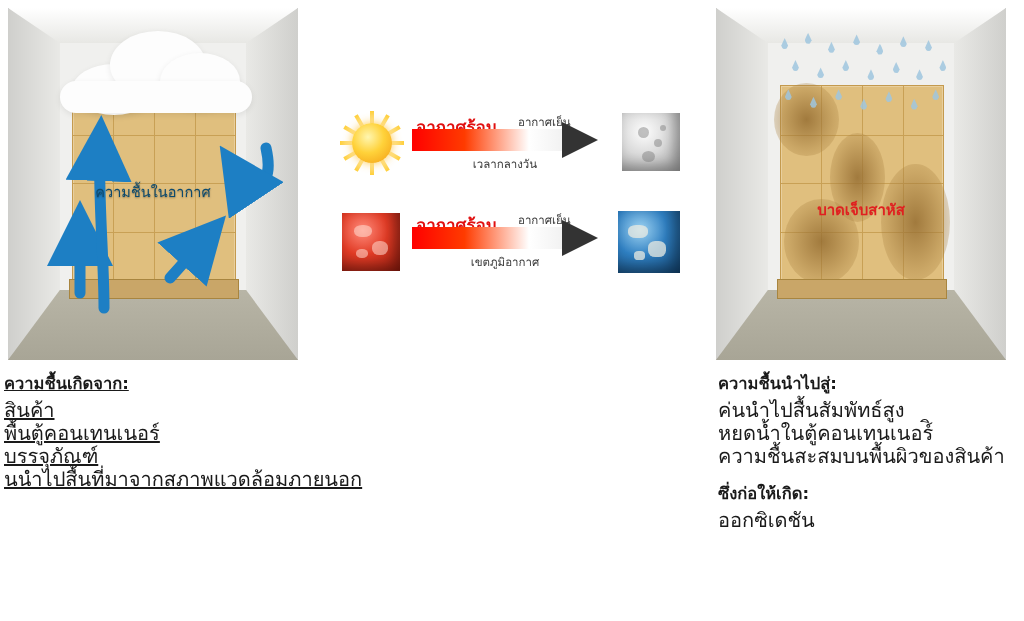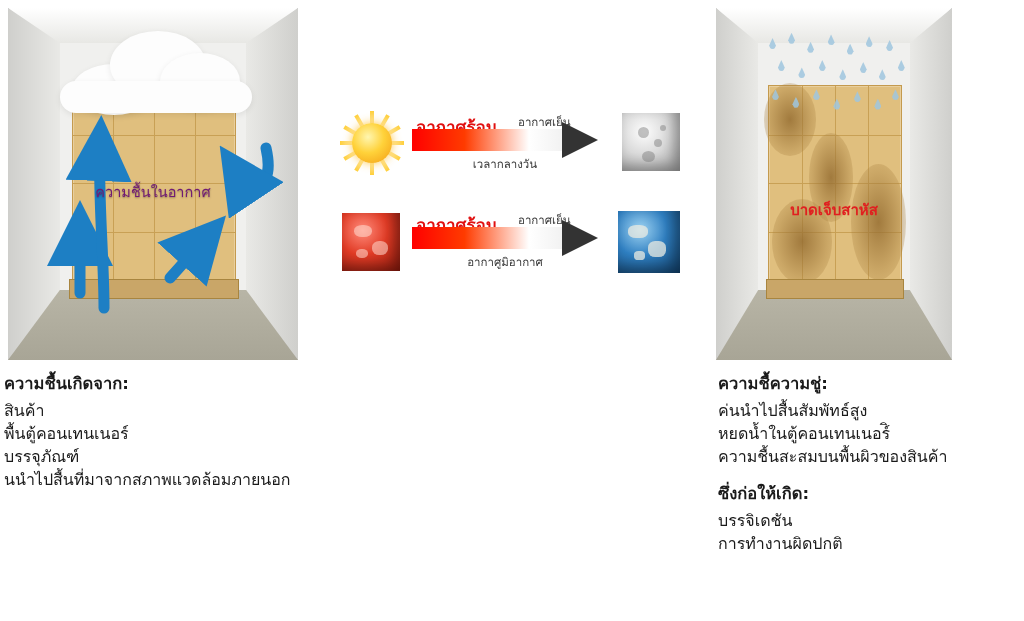--- a/index.html
+++ b/index.html
@@ -15,21 +15,21 @@
     overflow: hidden;
   }
 
   
   .container-box {
     position: absolute;
     background: #bdbdbd;
     overflow: hidden;
   }
   #left-container { left: 8px; top: 8px; width: 290px; height: 352px; }
-  #right-container { left: 716px; top: 8px; width: 236px; height: 352px; }
+  #right-container { left: 716px; top: 8px; width: 290px; height: 352px; }
 
   
   .wall-back {
     position: absolute;
     left: 18%; top: 10%;
     width: 64%; height: 72%;
     background: #f0f0ee;
   }
   .wall-left {
     position: absolute;
@@ -93,21 +93,21 @@
   }
 
   
   .arrow-svg { position: absolute; left: 0; top: 0; width: 100%; height: 100%; }
 
   .humidity-label {
     position: absolute;
     left: 0; right: 0;
     top: 49%;
     text-align: center;
-    color: #701a75;
+    color: #0c4a6e;
     font-size: 14.5px;
     text-shadow: 0 1px 2px rgba(0,0,0,.35);
   }
 
   
   .damage-label {
     position: absolute;
     left: 0; right: 0;
     top: 54%;
     text-align: center;
@@ -227,25 +227,25 @@
 
   
   .text-block { position: absolute; color: #1a1a1a; }
   .text-block .heading {
     font-weight: bold;
     font-size: 16.5px;
     margin-bottom: 3px;
     white-space: nowrap;
   }
   .text-block .line {
-    font-size: 16px;
+    font-size: 20px;
     line-height: 23px;
     white-space: nowrap;
   }
-  #left-text { left: 4px; top: 370px; }
+  #left-text { left: 4px; top: 370px; text-decoration: underline; }
   #right-text { left: 718px; top: 370px; }
   .block-gap { height: 12px; }
 </style>
 </head>
 <body>
 
 <div class="container-box" id="left-container">
   <div class="wall-ceiling"></div>
   <div class="wall-left"></div>
   <div class="wall-right"></div>
@@ -366,39 +366,38 @@
     <div class="land" style="left:30px; top:28px; width:16px; height:14px;"></div>
     <div class="land" style="left:14px; top:36px; width:12px; height:9px;"></div>
   </div>
 
   <div class="bar-hot" style="top:116px">อากาศร้อน</div>
   <div class="bar-cold" style="top:116px">อากาศเย็น</div>
   <div class="grad-bar" style="top:132px">
     <div class="fill" style="background:linear-gradient(90deg,#ff0000 0%, #ff3b00 35%, #ffffff 78%, #f2f2f2 100%);"></div>
     <div class="tip" style="border-left-color:#333;"></div>
   </div>
-  <div class="bar-caption" style="top:158px">อากาศูมิอากาศ</div>
+  <div class="bar-caption" style="top:158px">เขตภูมิอากาศ</div>
 
   <div id="earth-icon">
     <div class="land" style="left:10px; top:14px; width:20px; height:13px;"></div>
     <div class="land" style="left:30px; top:30px; width:18px; height:16px;"></div>
     <div class="land" style="left:16px; top:40px; width:11px; height:9px;"></div>
   </div>
 </div>
 
 <div class="text-block" id="left-text">
   <div class="heading">ความชื้นเกิดจาก:</div>
   <div class="line">สินค้า</div>
   <div class="line">พื้นตู้คอนเทนเนอร์</div>
   <div class="line">บรรจุภัณฑ์</div>
   <div class="line">นนำไปสื้นที่มาจากสภาพแวดล้อมภายนอก</div>
 </div>
 
 <div class="text-block" id="right-text">
-  <div class="heading">ความชื้ความชู่:</div>
+  <div class="heading">ความชื้นนำไปสู่:</div>
   <div class="line">ค่นนำไปสื้นสัมพัทธ์สูง</div>
   <div class="line">หยดน้ำในตู้คอนเทนเนอร์ิ</div>
   <div class="line">ความชื้นสะสมบนพื้นผิวของสินค้า</div>
   <div class="block-gap"></div>
   <div class="heading">ซึ่งก่อให้เกิด:</div>
-  <div class="line">บรรจิเดชัน</div>
-  <div class="line">การทำงานผิดปกติ</div>
+  <div class="line">ออกซิเดชัน</div>
 </div>
 
 </body></html>

